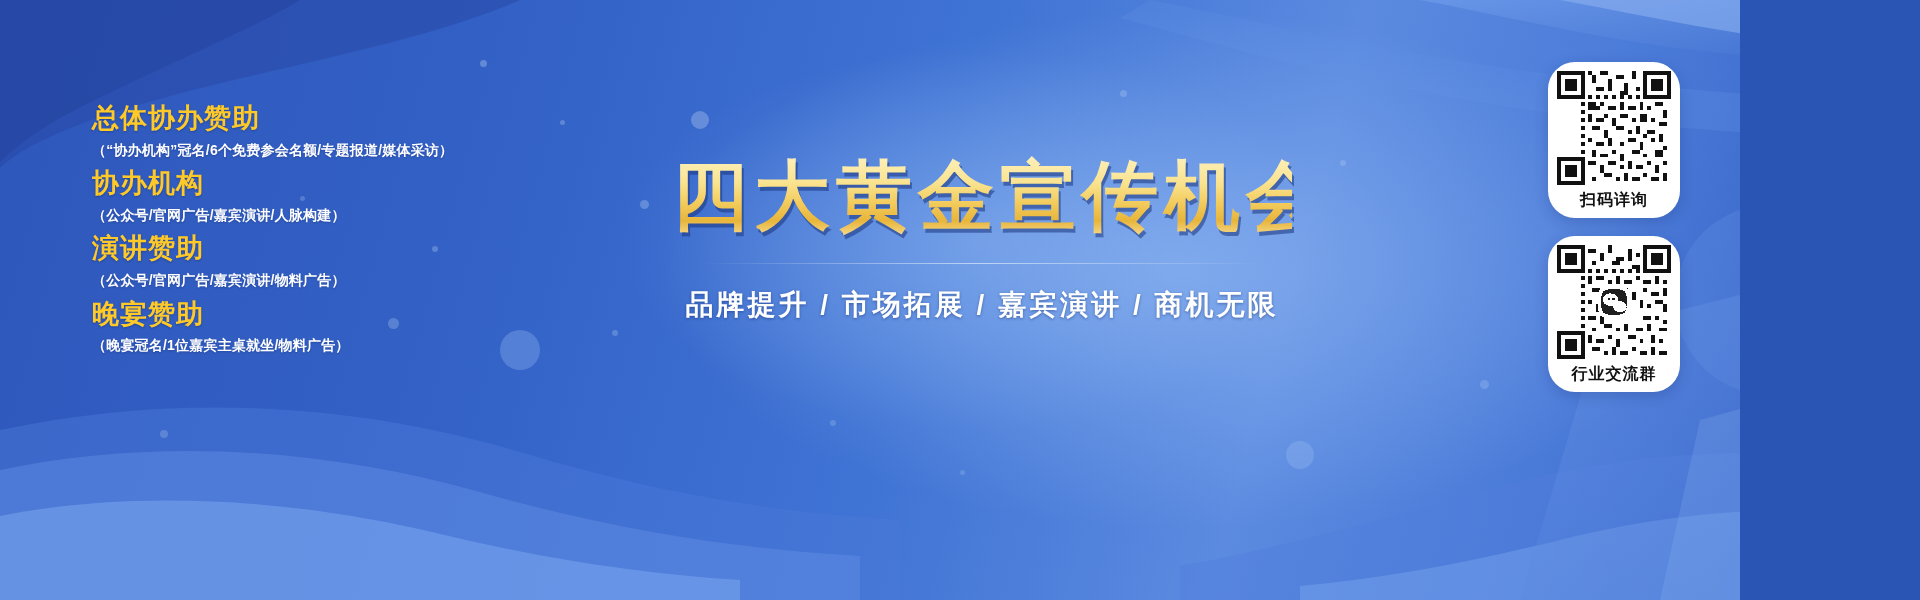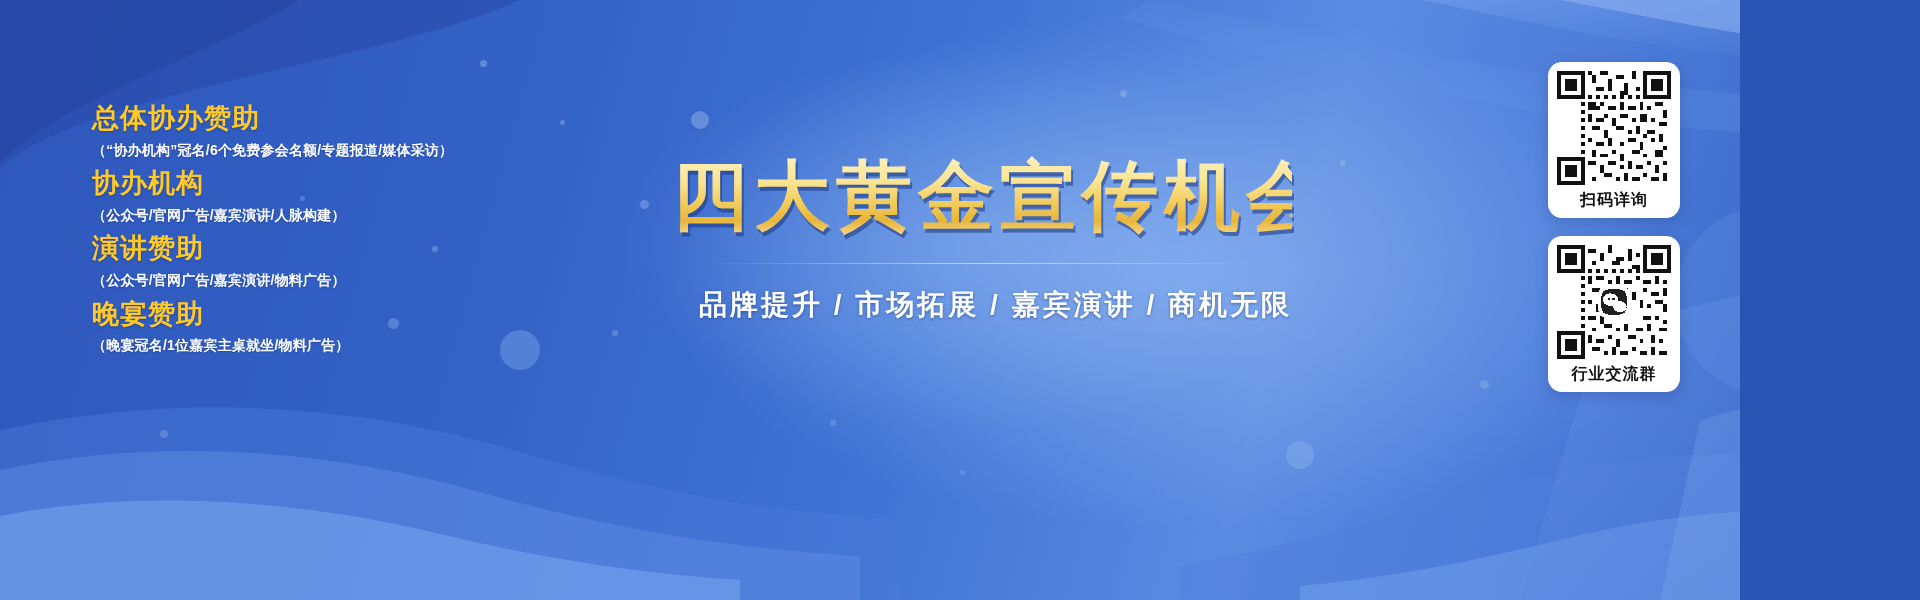--- a/index.html
+++ b/index.html
@@ -57,21 +57,21 @@
     white-space: nowrap;
     text-shadow: 0 1px 2px rgba(10,30,90,.30);
   }
 
   
   .headline-wrap {
     position: absolute;
     left: 672px;
     top: 155px;
     width: 620px;
-    text-align: right;
+    text-align: center;
   }
   .headline {
     font-size: 76px;
     font-weight: bold;
     letter-spacing: 6px;
     line-height: 1.08;
     white-space: nowrap;
     background: linear-gradient(180deg, #fdf0bd 0%, #fae38f 34%, #f3cc5e 58%, #e8b53a 80%, #f6dc92 100%);
     -webkit-background-clip: text;
     background-clip: text;
@@ -98,21 +98,21 @@
   
   .qr-column {
     position: absolute;
     right: 60px;
     top: 62px;
     width: 132px;
   }
   .qr-card {
     width: 132px;
     background: #ffffff;
-    border-radius: 14px;
+    border-radius: 27px;
     box-shadow: 0 4px 14px rgba(16,38,100,.22);
     padding: 9px 9px 8px 9px;
     box-sizing: border-box;
     margin-bottom: 18px;
   }
   .qr-img { width: 114px; height: 114px; display: block; margin: 0 auto; }
   .qr-label {
     margin-top: 5px;
     text-align: center;
     font-size: 16px;

